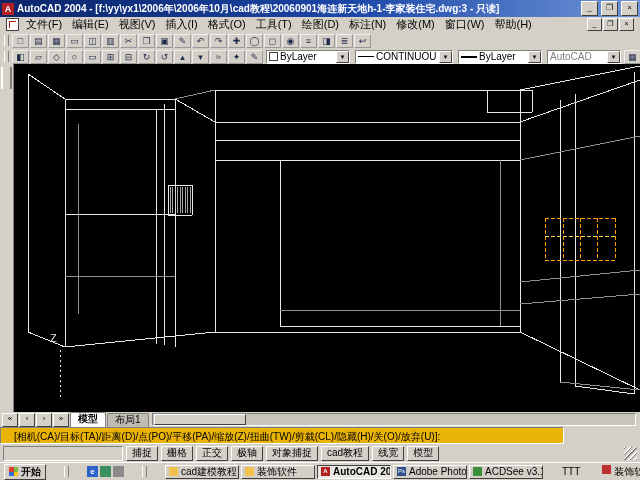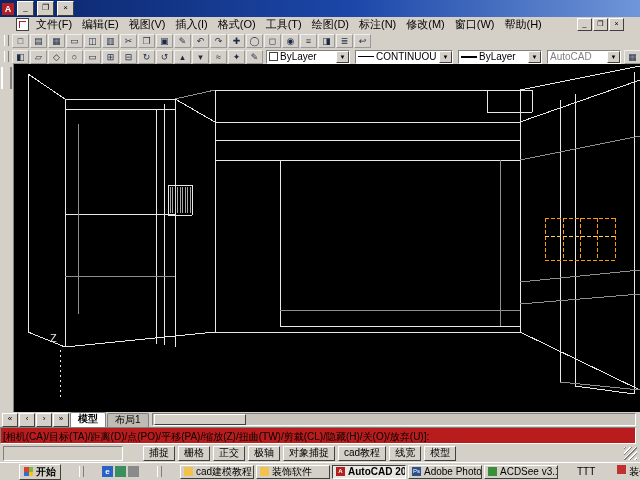--- a/index.html
+++ b/index.html
@@ -10,21 +10,21 @@
   .sunken{border:1px solid;border-color:#808080 #ffffff #ffffff #808080;}
 
   
   #titlebar{top:0;height:17px;background:linear-gradient(90deg,#0b2569,#1c47a8 55%,#6f96d8);padding:0 2px;gap:3px;}
   #app-icon{width:12px;height:12px;background:#b01f24;color:#fff;font-size:9px;font-weight:bold;
             display:flex;align-items:center;justify-content:center;flex:none;}
   #title-text{color:#fff;font-size:10px;font-weight:bold;flex:1;white-space:nowrap;overflow:hidden;}
   .winbtn{width:15px;height:13px;font-size:8px;line-height:11px;text-align:center;flex:none;}
 
   
-  #menubar{top:17px;height:15px;font-size:11px;padding:0 16px;}
+  #menubar{top:17px;height:15px;font-size:11px;padding:0 6px;}
   #doc-icon{width:11px;height:11px;background:#fff;border:1px solid #404040;box-shadow:inset 0 0 0 2px #fff,inset 3px 3px 0 #b01f24;margin-right:2px;flex:none;}
   .menu-item{padding:0 5px;line-height:15px;white-space:nowrap;}
   #menu-controls{margin-left:auto;display:flex;gap:1px;}
   .mwbtn{width:13px;height:11px;font-size:7px;line-height:9px;text-align:center;}
 
   
   #toolbar1{top:32px;height:16px;padding:1px 2px 0 2px;gap:1px;}
   #toolbar2{top:48px;height:16px;padding:1px 2px 0 2px;gap:1px;}
   .tgrip{width:3px;height:11px;border-left:1px solid #fff;border-right:1px solid #808080;margin:0 2px;flex:none;}
   .iconrow{display:flex;gap:1px;}
@@ -51,32 +51,32 @@
   
   #tabstrip{top:412px;height:15px;background:#d4d0c8;gap:1px;padding:0 2px;font-size:10px;}
   .tabnavbtn{width:14px;height:12px;font-size:8px;line-height:10px;text-align:center;flex:none;}
   .tab{height:13px;line-height:12px;padding:0 7px;background:#c0bcb4;border:1px solid #808080;border-bottom:none;
        border-radius:2px 2px 0 0;flex:none;}
   .tab.active{background:#ffffff;font-weight:bold;height:14px;}
   #tab-scroll{flex:1;height:11px;background:#c8c4bc;position:relative;margin:0 2px;}
   #tab-scroll-thumb{position:absolute;left:1px;top:0;width:90px;height:9px;}
 
   
-  #cmdline{position:absolute;left:0;top:427px;width:636px;height:17px;background:#b91c1c;box-sizing:border-box;
-           border:1px solid;border-color:#808080 #fff #fff #808080;font-size:10px;padding:2px 2px;white-space:nowrap;overflow:hidden;}
-
-  
-  #statusbar{top:444px;height:18px;gap:20px;padding:0 3px;font-size:10px;text-align:center;}
+  #cmdline{position:absolute;left:0;top:427px;width:564px;height:17px;background:#eab308;box-sizing:border-box;
+           border:1px solid;border-color:#808080 #fff #fff #808080;font-size:10px;padding:2px 13px;white-space:nowrap;overflow:hidden;}
+
+  
+  #statusbar{top:444px;height:18px;gap:3px;padding:0 3px;font-size:10px;text-align:center;}
   .coord{width:118px;height:13px;flex:none;}
   .sbtn{height:13px;line-height:12px;padding:0 5px;flex:none;white-space:nowrap;}
   .sgrip{margin-left:auto;width:13px;height:13px;flex:none;
          background:repeating-linear-gradient(135deg,#ffffff 0 1px,#808080 1px 2px,#d4d0c8 2px 4px);}
 
   
-  #taskbar{top:462px;height:18px;border-top:1px solid #fff;gap:16px;padding:0 19px;font-size:10px;}
+  #taskbar{top:462px;height:18px;border-top:1px solid #fff;gap:16px;padding:0 4px;font-size:10px;}
   #start-button{height:14px;display:flex;align-items:center;gap:3px;padding:0 4px;font-weight:bold;flex:none;}
   .flag{width:9px;height:9px;display:grid;grid-template-columns:1fr 1fr;grid-template-rows:1fr 1fr;flex:none;}
   .flag i:nth-child(1){background:#e03c31;} .flag i:nth-child(2){background:#7fbb42;}
   .flag i:nth-child(3){background:#2f6fd6;} .flag i:nth-child(4){background:#ffc20e;}
   .ql-ico{width:11px;height:11px;flex:none;color:#fff;font-size:8px;line-height:11px;text-align:center;font-weight:bold;}
   #task-buttons{display:flex;gap:2px;align-items:flex-end;}
   .task{width:74px;height:14px;display:flex;align-items:center;gap:3px;padding:0 3px;box-sizing:border-box;
         overflow:hidden;white-space:nowrap;flex:none;border:1px solid;border-color:#fff #404040 #404040 #fff;background:#d4d0c8;}
   .task.active{border-color:#404040 #fff #fff #404040;background:#e9e7e2;font-weight:bold;}
   .task-ico{width:9px;height:9px;flex:none;color:#fff;font-size:6px;line-height:9px;text-align:center;}
@@ -84,20 +84,21 @@
   #band2{display:flex;gap:3px;padding:0 3px;flex:none;}
   #chevron{flex:none;padding:0 2px;}
   #tray{display:flex;align-items:center;gap:2px;height:14px;padding:0 4px;flex:none;}
   .tray-ico{width:10px;height:10px;flex:none;}
 </style>
 </head>
 <body>
 
 <div id="titlebar" class="row">
   <span id="app-icon">A</span>
+  <span id="title-text">AutoCAD 2004 - [f:\yy\yx1\2006年\2006年10月\cad教程\20060901海连新天地h-1-李家装住宅.dwg:3 - 只读]</span>
   <span class="winbtn raised">_</span>
   <span class="winbtn raised">❐</span>
   <span class="winbtn raised">×</span>
 </div>
 
 <div id="menubar" class="row">
   <span id="doc-icon"></span>
   <span id="menu-items" style="display:flex;">
       <span class="menu-item">文件(F)</span>
       <span class="menu-item">编辑(E)</span>

